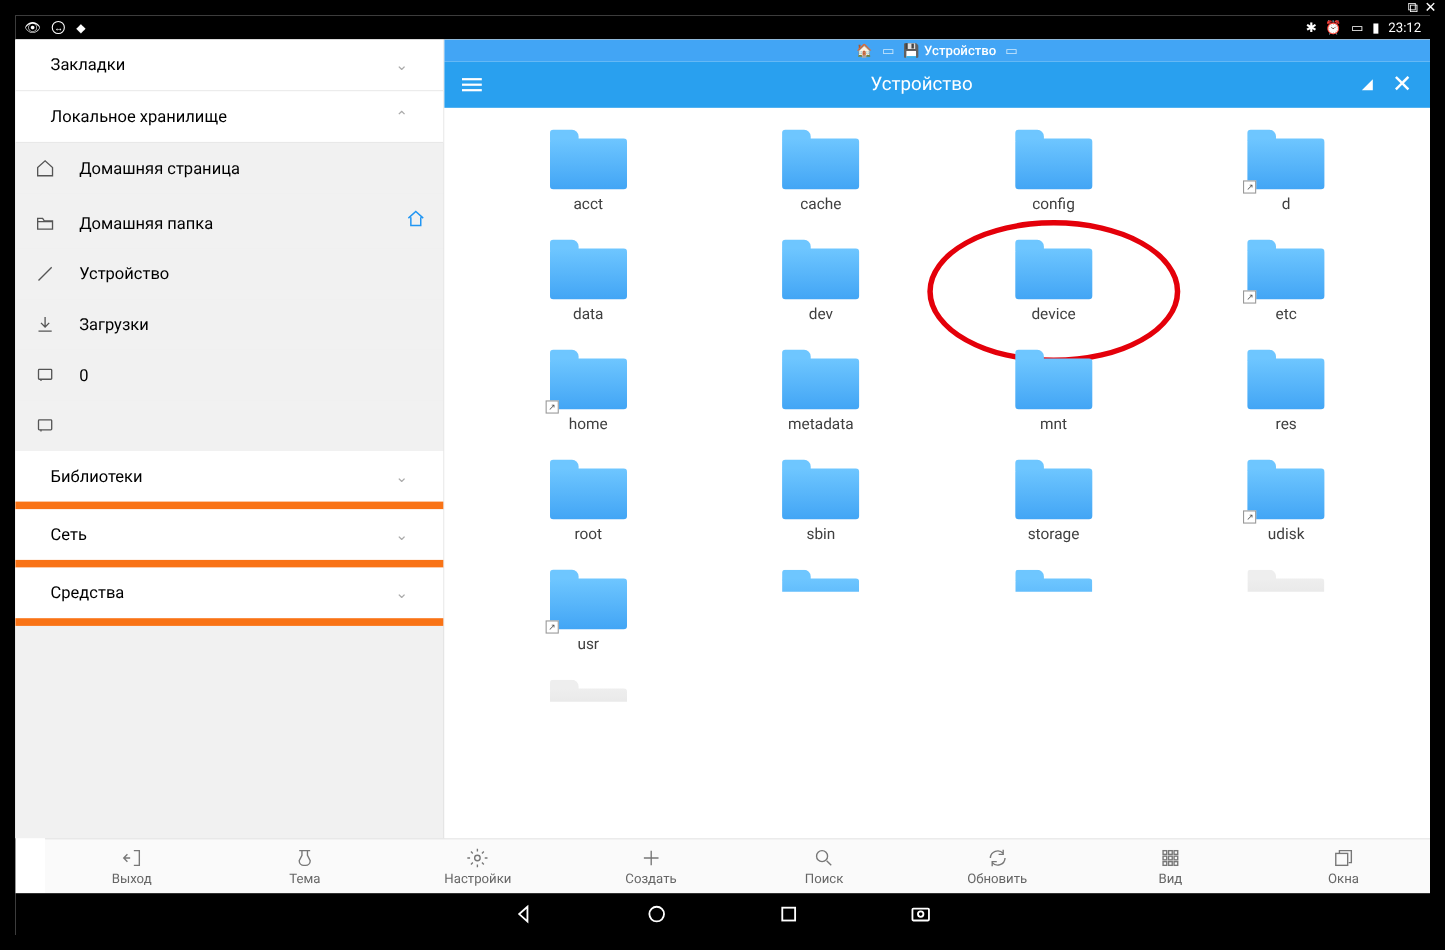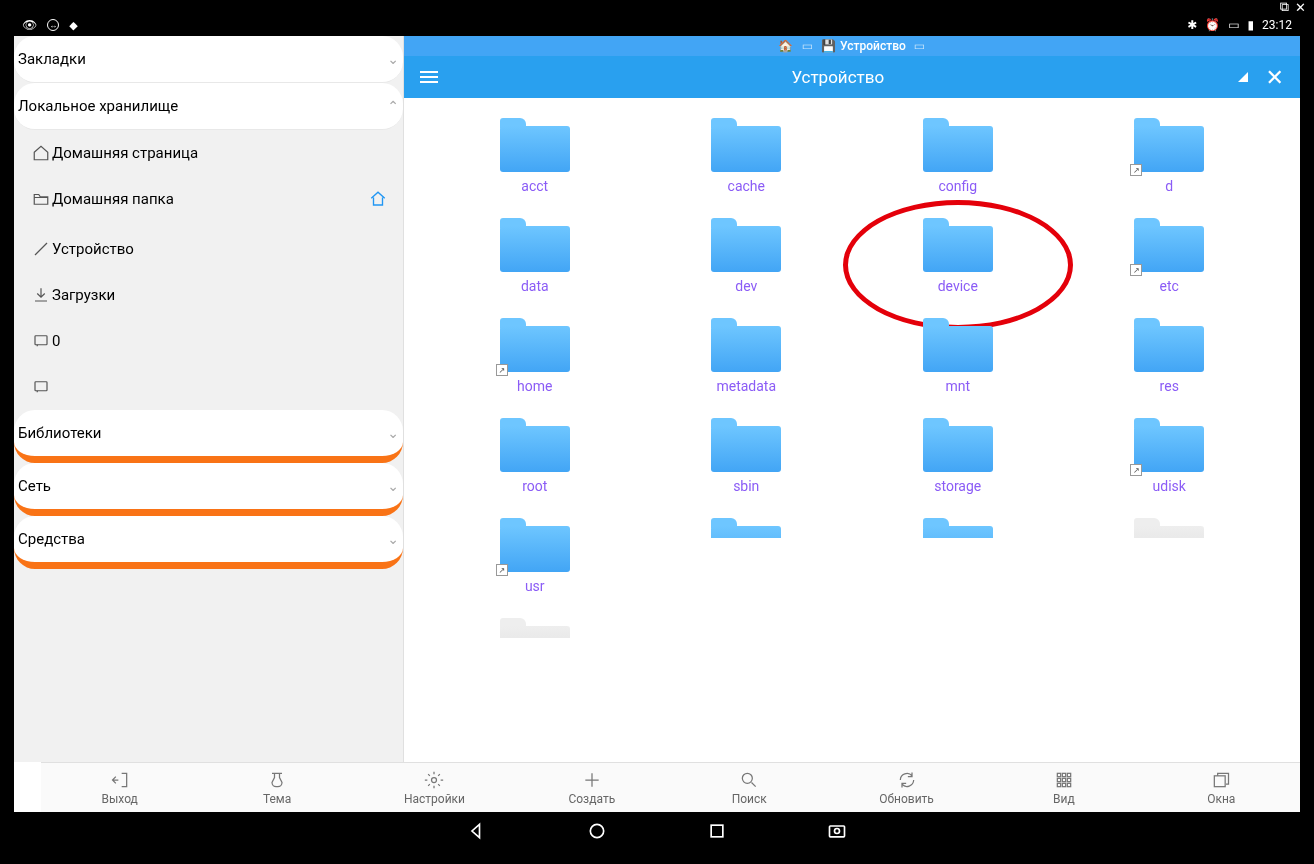--- a/index.html
+++ b/index.html
@@ -47,36 +47,36 @@
   }
   .sidebar {
     width: 390px;
     border-right: 1px solid #e0e0e0;
     display: flex;
     flex-direction: column;
     background: #f1f1f1;
   }
   .section-header {
     background: #fff;
-    padding: 14px 4px;
+    padding: 14px 32px;
     font-size: 15px;
     display: flex;
     justify-content: space-between;
     align-items: center;
     border-bottom: 1px solid #e8e8e8;
     cursor: pointer;
-    border-radius: 21px;
   }
   .section-header.collapsed { border-bottom: 7px solid #f97316; justify-content: space-between; }
   .sidebar-item {
     background: #f1f1f1;
     padding: 14px 16px;
     font-size: 15px;
     display: flex;
-    align-items: flex-start;
+    align-items: flex-end;
+    gap: 20px;
     cursor: pointer;
   }
   .sidebar-item .icon-slot { width: 22px; display:flex; justify-content:center; }
   .sidebar-item .label { flex: 1; }
   .sidebar-item .mark { color: #2196f3; }
   .chev { color: #aaa; font-size: 14px; }
   .main {
     flex: 1;
     display: flex;
     flex-direction: column;
@@ -166,21 +166,21 @@
   .link-badge {
     position:absolute;
     bottom:-4px; left:-4px;
     width:12px; height:12px;
     background:#fff;
     border:1px solid #999;
     font-size:8px;
     display:flex;align-items:center;justify-content:center;
     color:#555;
   }
-  .folder-label { font-size: 14px; color:#8b5cf6; }
+  .folder-label { font-size: 14px; color:#404040; }
   .folder-row-partial .folder-icon { height: 20px; overflow:hidden; margin-bottom:0;}
   .toolbar {
     height: 50px;
     background: #fafafa;
     border-top: 1px solid #e0e0e0;
     display: flex;
     margin-left: 27px;
   }
   .tool-btn {
     flex: 1;

